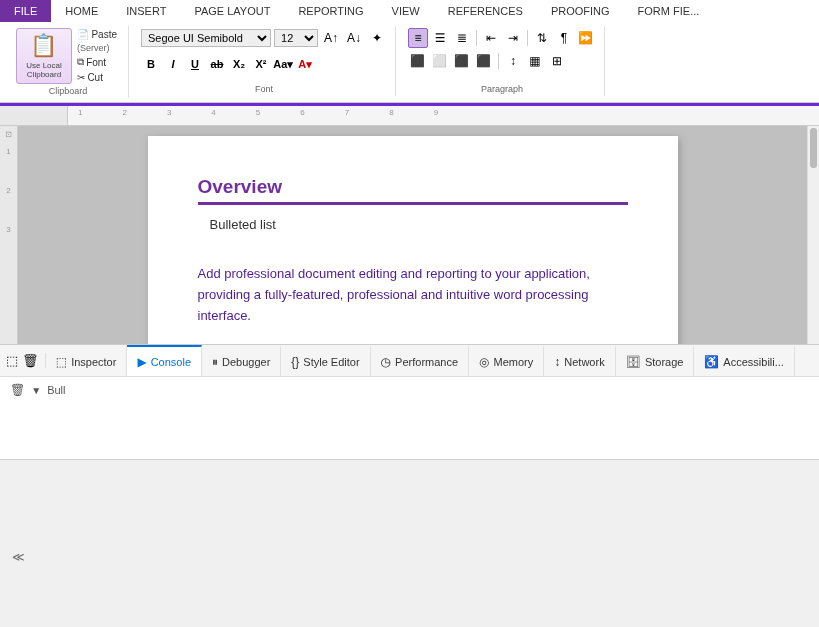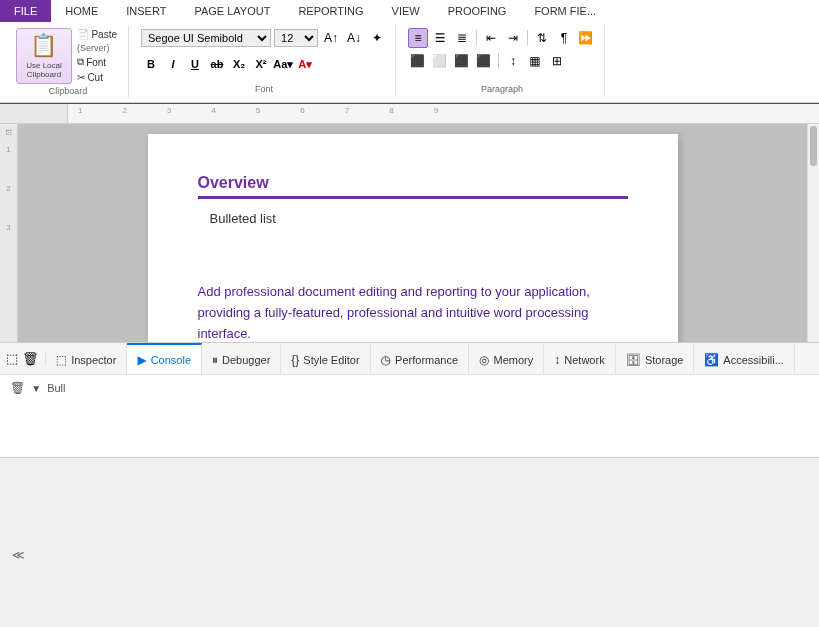--- a/index.html
+++ b/index.html
@@ -1,19 +1,19 @@
 <!DOCTYPE html>
 <html><head>
   <meta charset="utf-8">
   <style>
     * { margin: 0; padding: 0; box-sizing: border-box; }
     body { font-family: 'Segoe UI', Arial, sans-serif; font-size: 12px; background: #f0f0f0; overflow: hidden; width: 819px; height: 627px; }
 
     
-    .ribbon { background: #fff; border-bottom: 1px solid #6d28d9; }
+    .ribbon { background: #fff; border-bottom: 3px solid #6d28d9; }
     .ribbon-tabs { display: flex; background: #fff; }
     .ribbon-tab {
       padding: 5px 14px;
       font-size: 11px;
       cursor: pointer;
       color: #333;
       border: none;
       background: none;
       text-transform: uppercase;
       font-weight: 500;
@@ -57,23 +57,23 @@
     .ruler { height: 20px; background: #f5f5f5; border-bottom: 1px solid #ccc; display: flex; align-items: center; position: relative; overflow: hidden; }
     .ruler-left { width: 68px; background: #e8e8e8; height: 100%; border-right: 1px solid #ccc; }
     .ruler-body { flex: 1; height: 100%; position: relative; background: #f5f5f5; }
 
     
     .left-ruler { width: 18px; background: #e8e8e8; border-right: 1px solid #ccc; display: flex; flex-direction: column; align-items: center; font-size: 8px; color: #999; padding-top: 4px; }
 
     
     .doc-area { flex: 1; background: #c0c0c0; overflow: hidden; display: flex; justify-content: center; padding: 10px; }
     .doc-page { background: #fff; width: 530px; min-height: 300px; padding: 40px 50px; box-shadow: 2px 2px 8px rgba(0,0,0,0.2); position: relative; }
-    .doc-heading { font-size: 16px; font-weight: bold; color: #7030a0; margin-bottom: 4px; }
+    .doc-heading { font-size: 19px; font-weight: bold; color: #7030a0; margin-bottom: 4px; }
     .doc-divider { height: 3px; background: #7030a0; margin-bottom: 12px; width: 100%; }
-    .doc-text { font-size: 13px; color: #333; margin-bottom: 26px; padding-left: 12px; }
+    .doc-text { font-size: 13px; color: #333; margin-bottom: 2px; padding-left: 12px; }
     .doc-body { font-size: 13px; color: #4c1d95; line-height: 1.6; }
 
     
     .devtools { background: #fff; border-top: 1px solid #ccc; height: 115px; display: flex; flex-direction: column; }
     .devtools-tabs { display: flex; align-items: center; background: #f5f5f5; border-bottom: 1px solid #ddd; height: 32px; overflow: hidden; }
     .devtools-tab {
       display: flex; align-items: center; gap: 4px;
       padding: 0 10px; height: 100%; font-size: 11px; color: #333;
       cursor: pointer; border-right: 1px solid #e0e0e0; white-space: nowrap;
       border-top: 2px solid transparent;
@@ -93,20 +93,21 @@
 
 <div class="ribbon">
   <div class="ribbon-tabs">
 
     <button class="ribbon-tab active" style="background:#7030a0;color:#fff;">FILE</button>
     <button class="ribbon-tab">HOME</button>
     <button class="ribbon-tab">INSERT</button>
     <button class="ribbon-tab">PAGE LAYOUT</button>
     <button class="ribbon-tab">REPORTING</button>
     <button class="ribbon-tab">VIEW</button>
+    <button class="ribbon-tab">REFERENCES</button>
     <button class="ribbon-tab">PROOFING</button>
     <button class="ribbon-tab">FORM FIE...</button>
   </div>
 
   <div class="ribbon-content">
 
     <div class="ribbon-group">
       <div class="ribbon-group-content">
         <div class="clipboard-btn">
           <div class="icon-large">📋</div>

